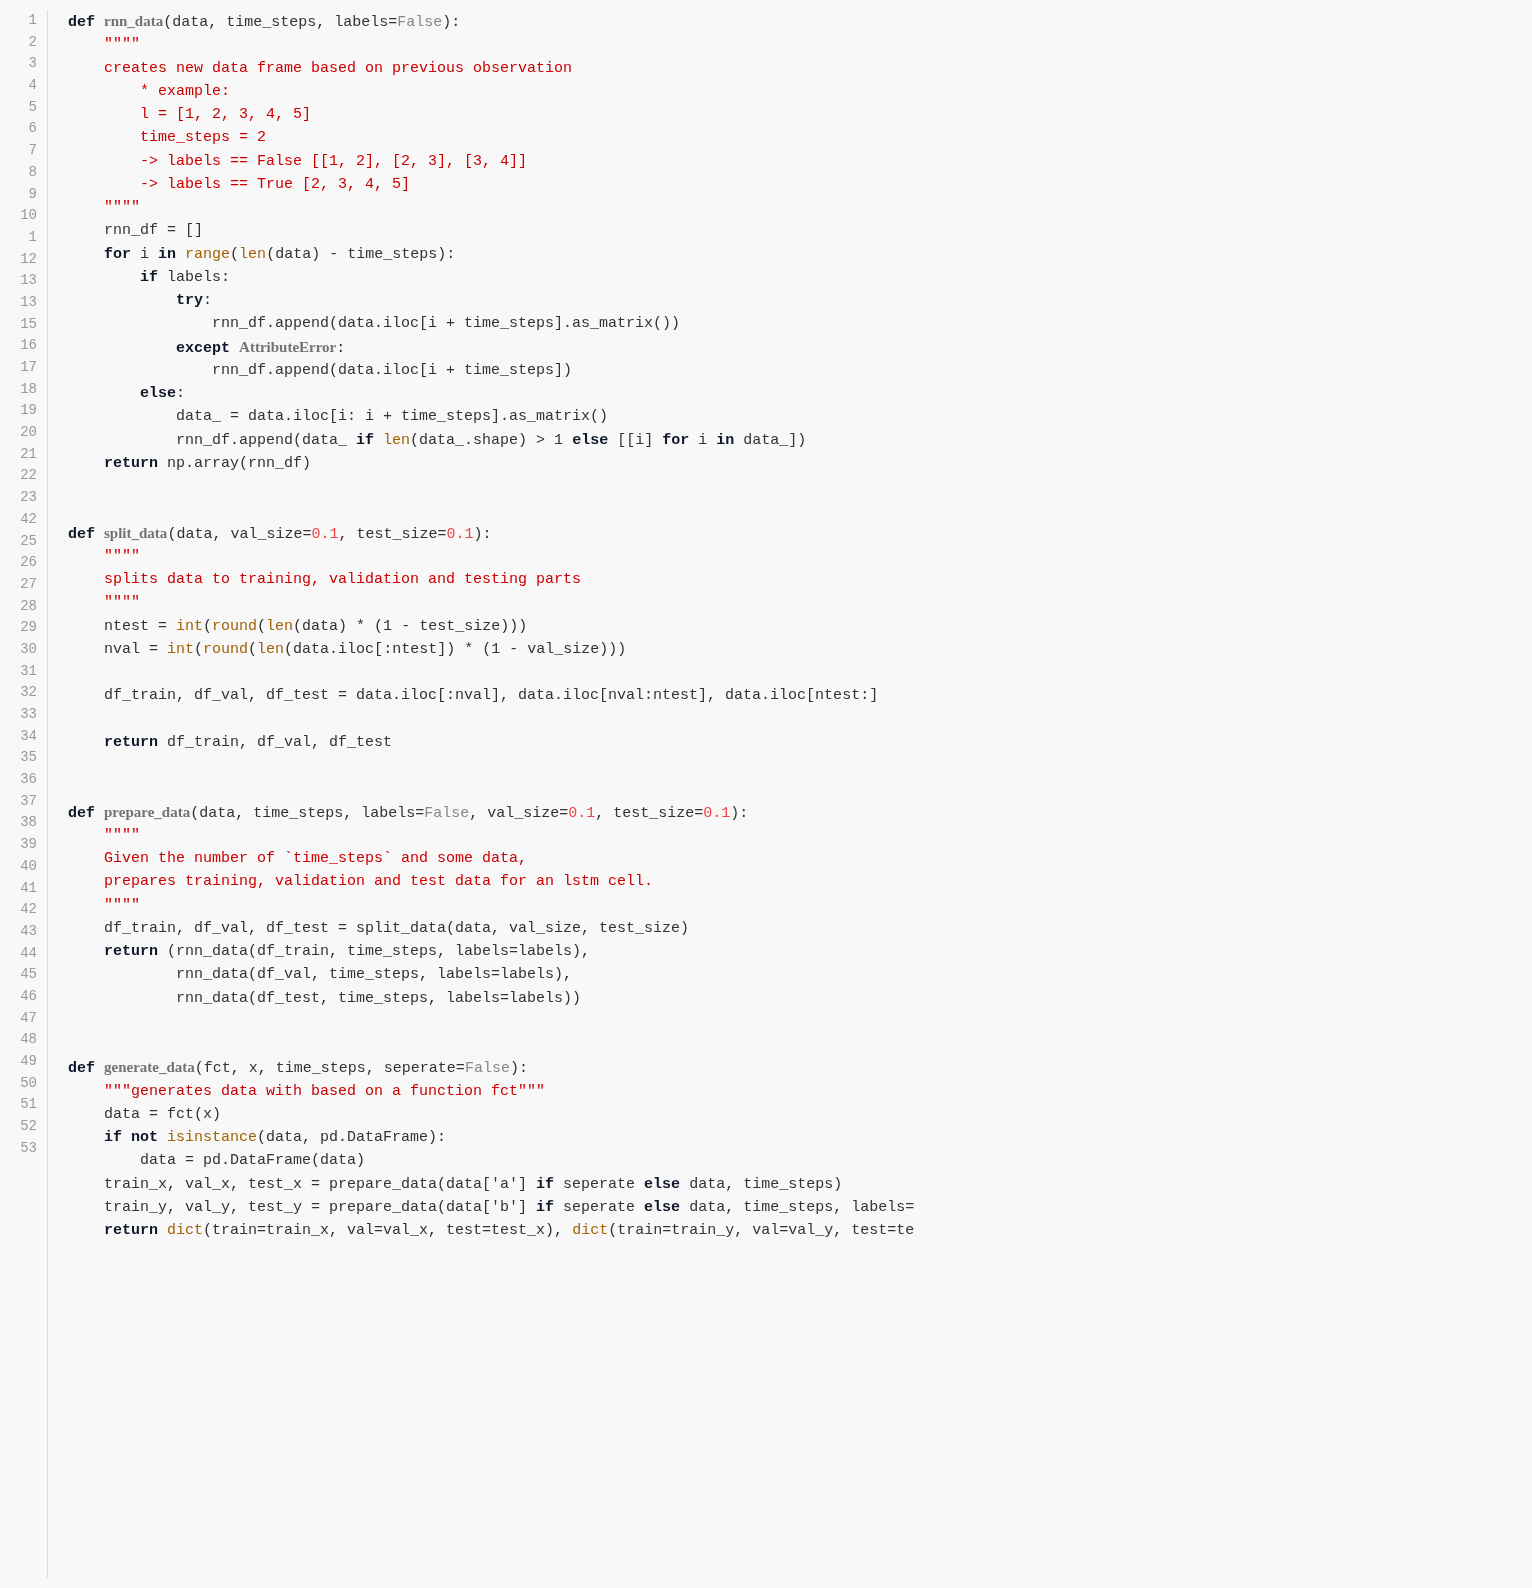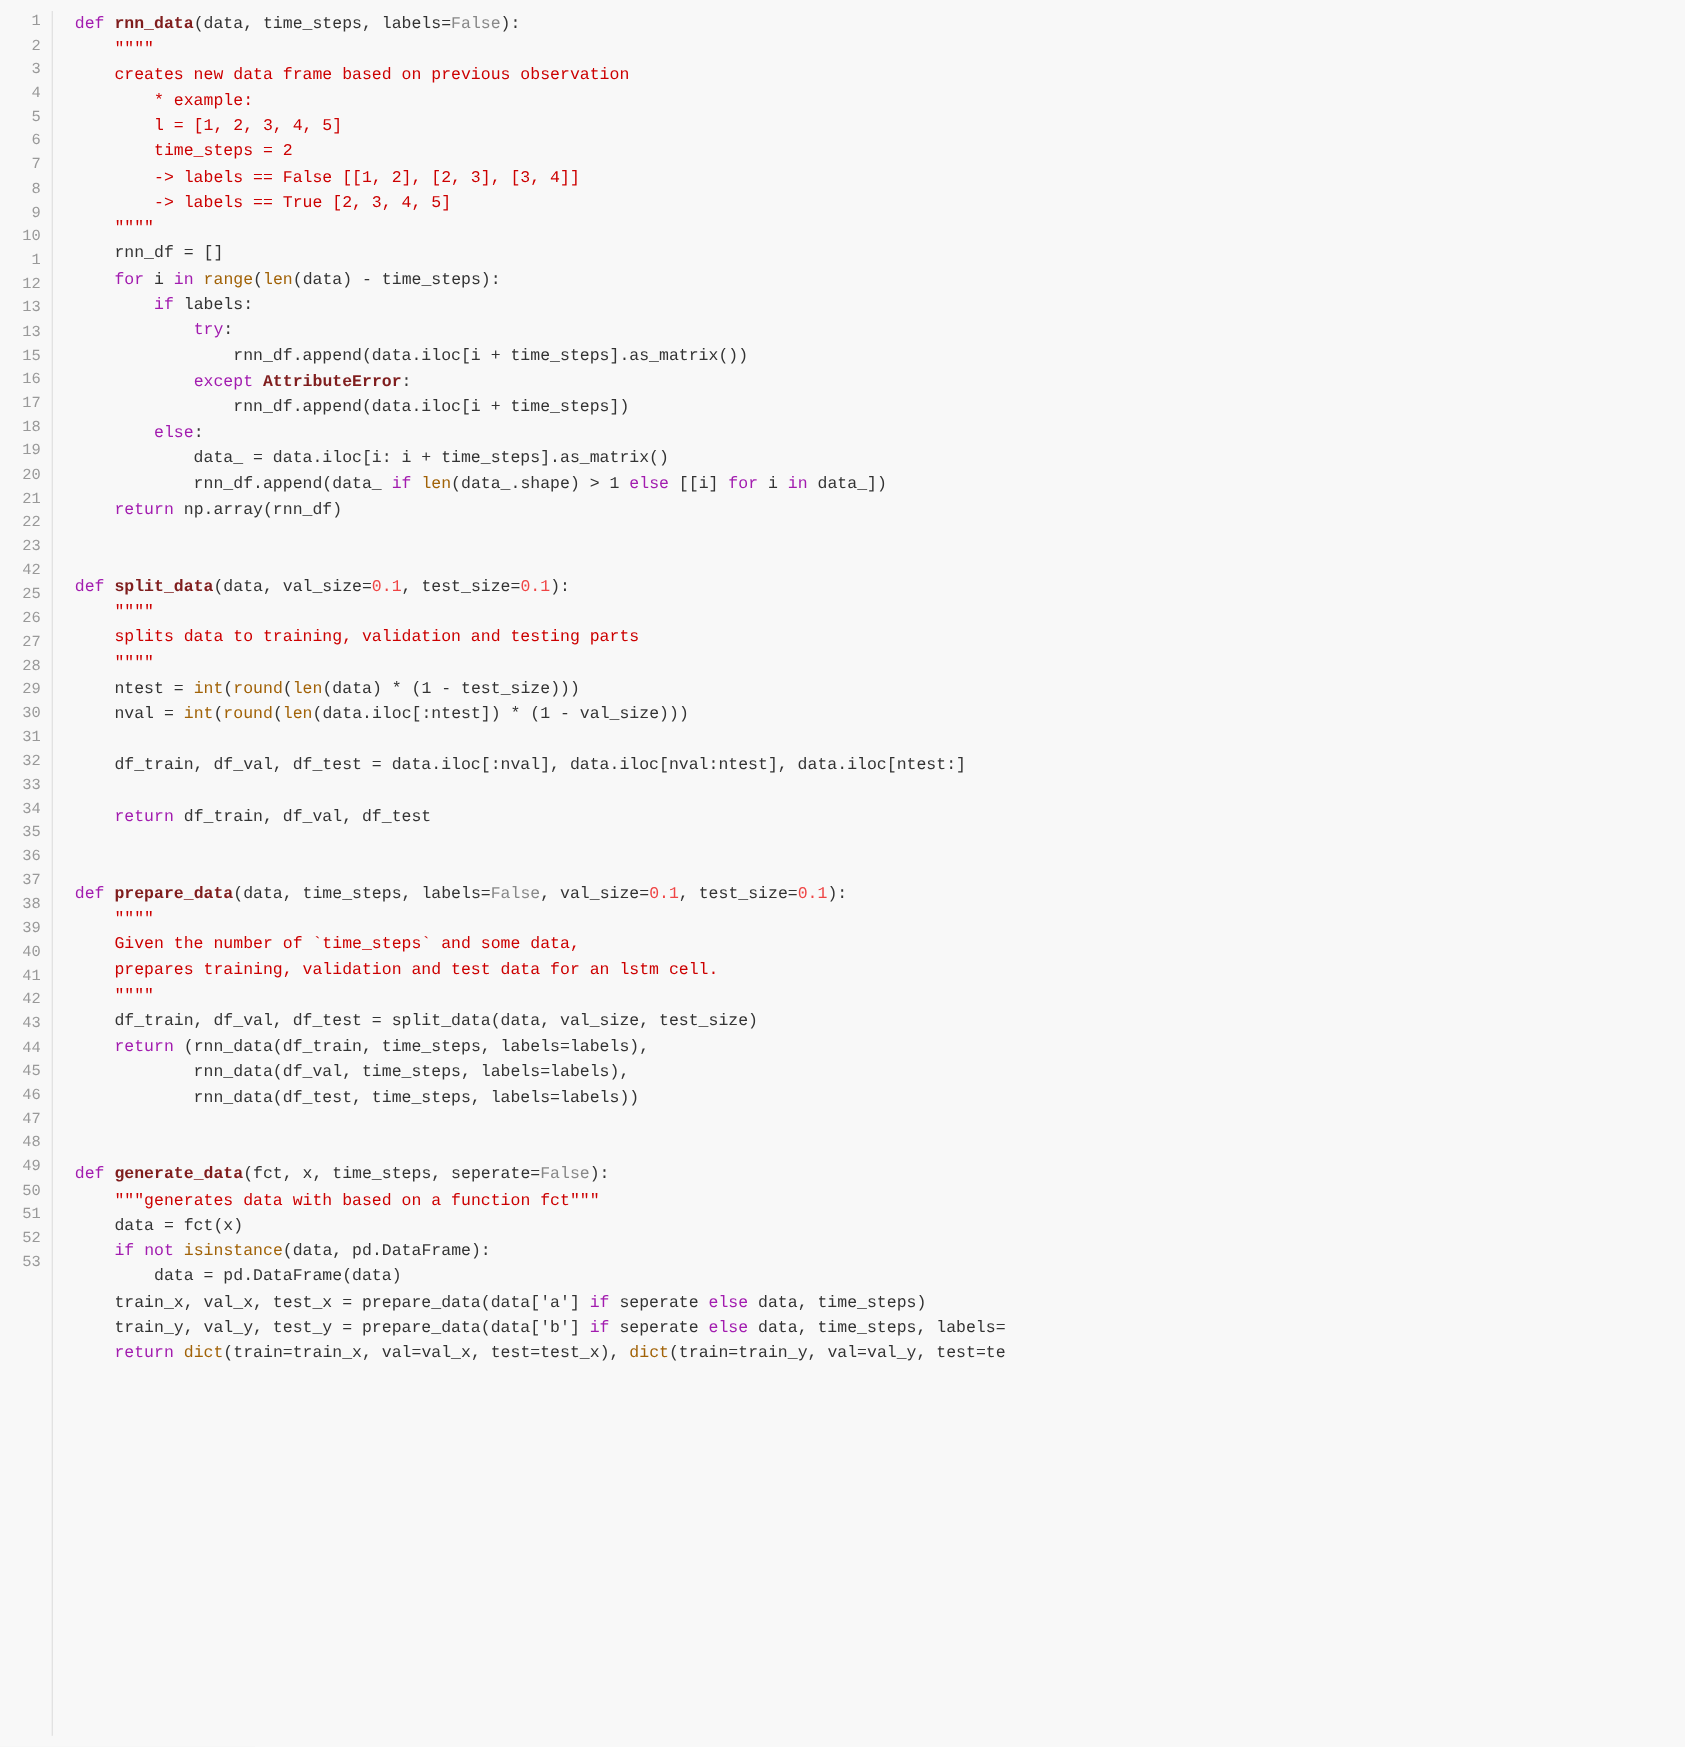--- a/index.html
+++ b/index.html
@@ -33,22 +33,22 @@
       padding: 0 20px;
       flex: 1;
       overflow-x: auto;
       white-space: pre;
     }
     .code-content div {
       height: 1.55em;
       line-height: 1.55;
     }
     
-    .kw { color: #a21caf; font-weight: normal; } 
-    .fn { color: #7f1d1d; font-weight: bold; } 
+    .kw { color: #0f172a; font-weight: bold; } 
+    .fn { color: #737373; font-weight: bold; font-family: Liberation Serif, serif; } 
     .string { color: #cc0000; }
     .builtin { color: #a16207; } 
     .number { color: #ef4444; }
     .param-default { color: #888; margin-top: 24px; }
     .normal { color: #333; }
   </style>
 </head>
 <body>
 
 <div class="code-container">

